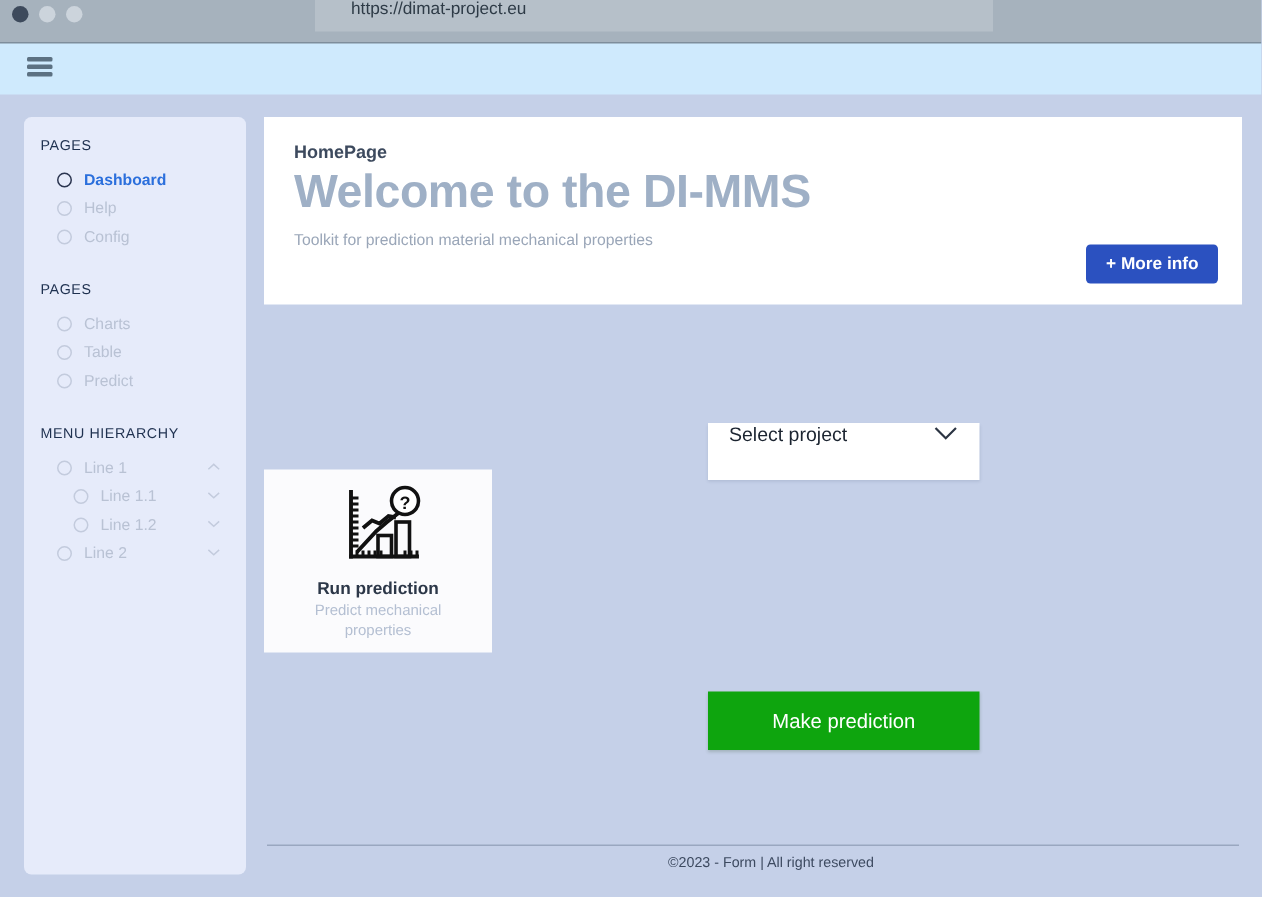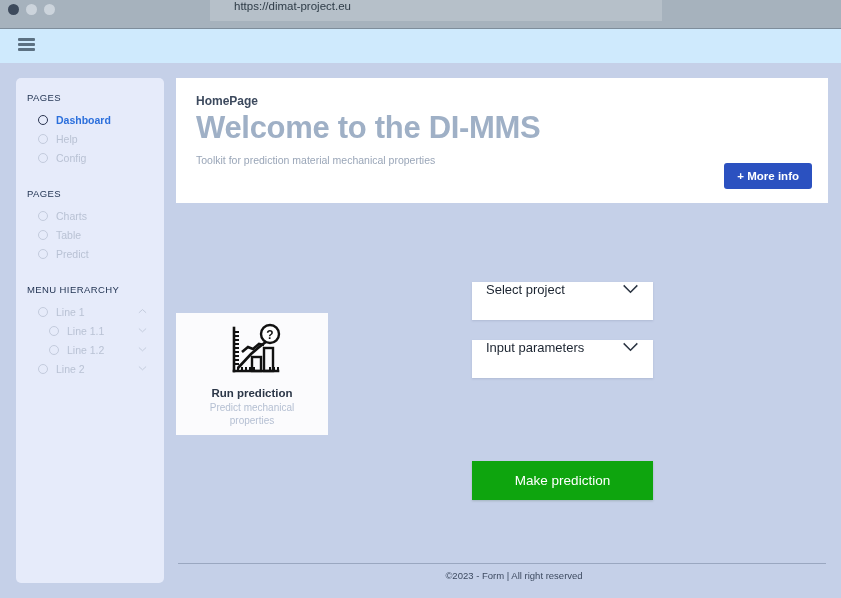--- a/index.html
+++ b/index.html
@@ -350,28 +350,20 @@
 
     <div class="control control-1">
       <span>Select project</span>
       <span class="chev-lg">
         <svg viewBox="0 0 18 11" width="17" height="10">
             <path d="M1.5 1.5 L9 9 L16.5 1.5" fill="none" stroke="currentColor" stroke-width="1.6"></path>
           </svg>
       </span>
     </div>
 
-    <div class="control control-2">
-      <span>Input parameters</span>
-      <span class="chev-lg">
-        <svg viewBox="0 0 18 11" width="17" height="10">
-            <path d="M1.5 1.5 L9 9 L16.5 1.5" fill="none" stroke="currentColor" stroke-width="1.6"></path>
-          </svg>
-      </span>
-    </div>
 
     <button class="cta">Make prediction</button>
 
     <div class="footer-rule"></div>
     <div class="footer-text">©2023 - Form  |   All right reserved</div>
   </div>
 
 </div>
 
 </body></html>

